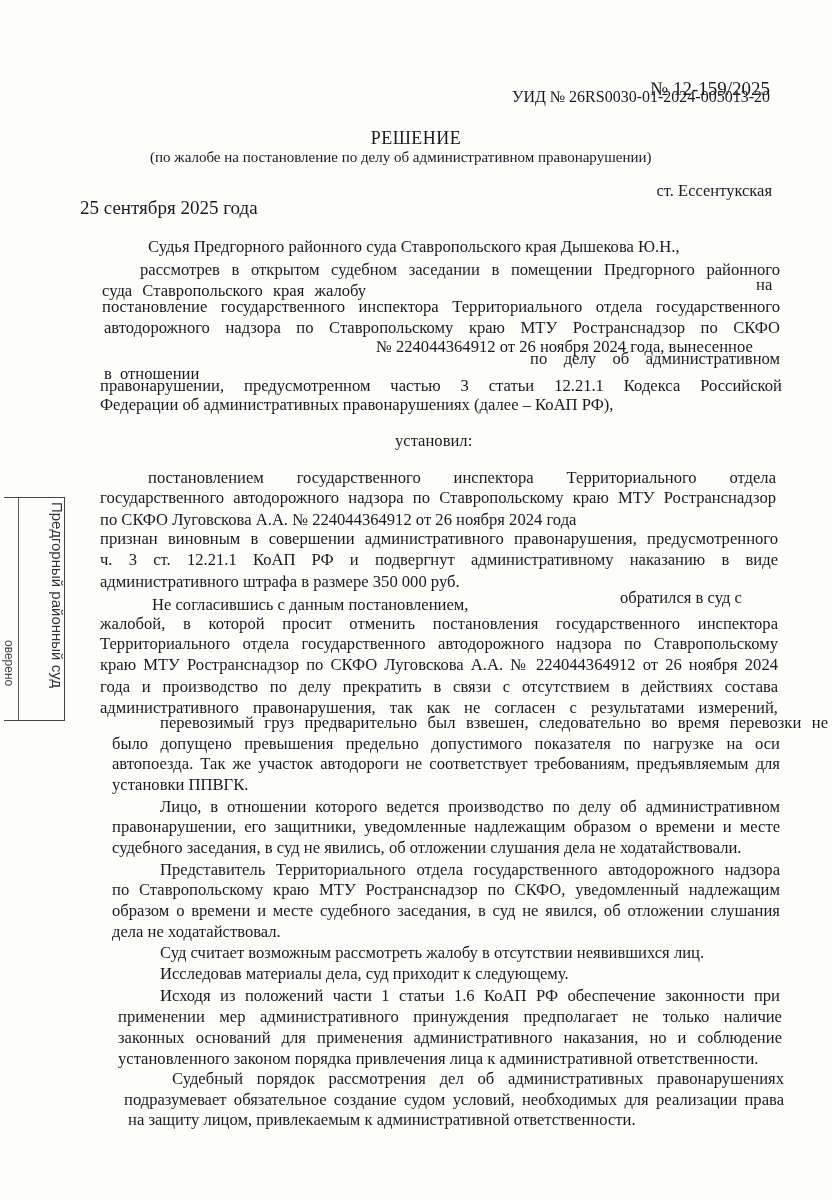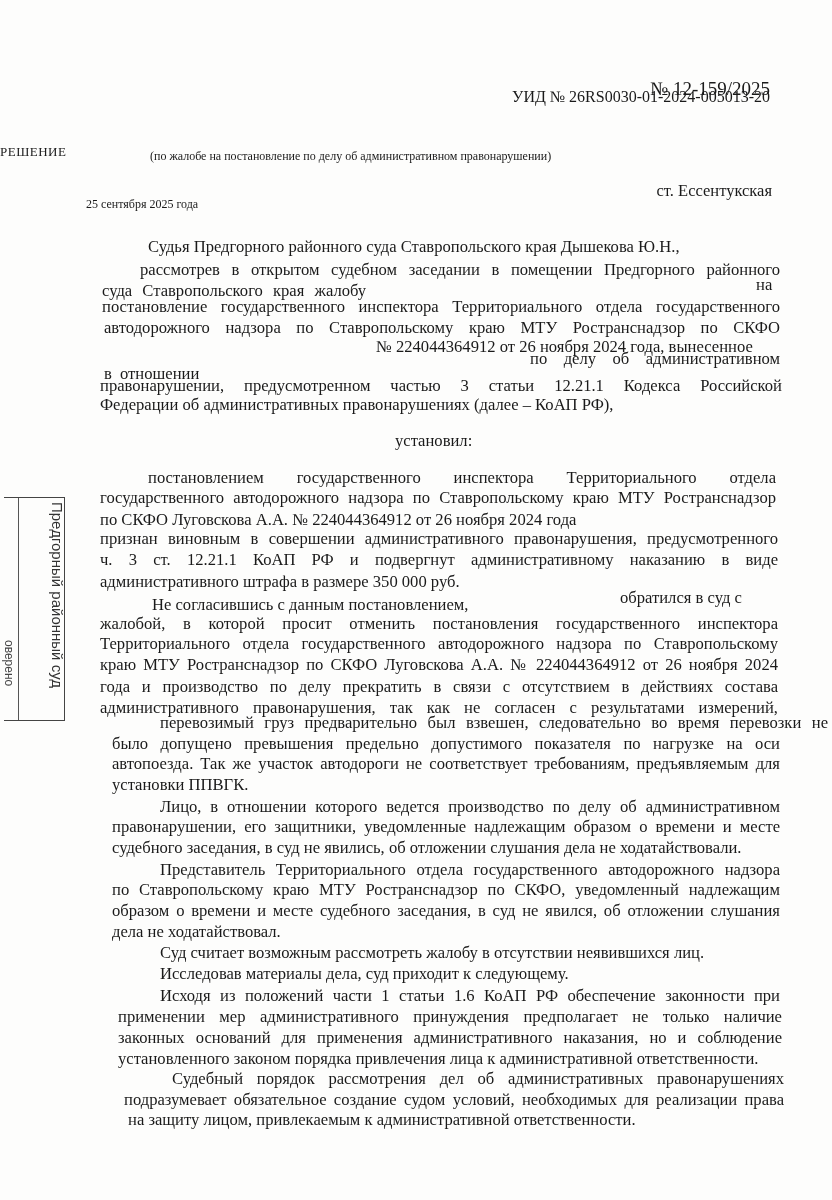--- a/index.html
+++ b/index.html
@@ -12,23 +12,23 @@
   }
   .page { position: absolute; inset: 0; }
   .abs { position: absolute; white-space: nowrap; }
   .line {
     position: absolute; font-size: 16.6px; line-height: 20px;
     white-space: nowrap; transform-origin: left top;
   }
   .just { text-align: justify; text-align-last: justify; white-space: normal; }
   .case-no { font-size: 19px; right: 62px; top: 78px; }
   .uid { font-size: 16px; right: 62px; top: 88px; }
-  .title { font-size: 13px; left: 0; right: 0; text-align: left; top: 144px; letter-spacing: 0.5px; }
-  .subtitle { font-size: 12px; left: 150px; top: 149px; }
-  .date { font-size: 12px; left: 86px; top: 197px; }
+  .title { font-size: 18px; left: 0; right: 0; text-align: center; top: 128px; letter-spacing: 0.5px; }
+  .subtitle { font-size: 15px; left: 150px; top: 149px; }
+  .date { font-size: 19px; left: 80px; top: 197px; }
   .place { font-size: 16.5px; right: 60px; top: 181px; }
   .stamp {
     position: absolute; left: 4px; top: 497px; width: 60px; height: 222px;
     border: 1px solid #444; border-left: none;
   }
   .stamp-divider { position: absolute; left: 14px; top: 0; bottom: 0; width: 1px; background: #555; }
   .stamp-text-1 {
     position: absolute; left: 62px; top: 4px; transform: rotate(90deg); transform-origin: left top;
     font-family: "Liberation Sans", "DejaVu Sans", sans-serif; font-size: 15px; color: #333;
     white-space: nowrap;

